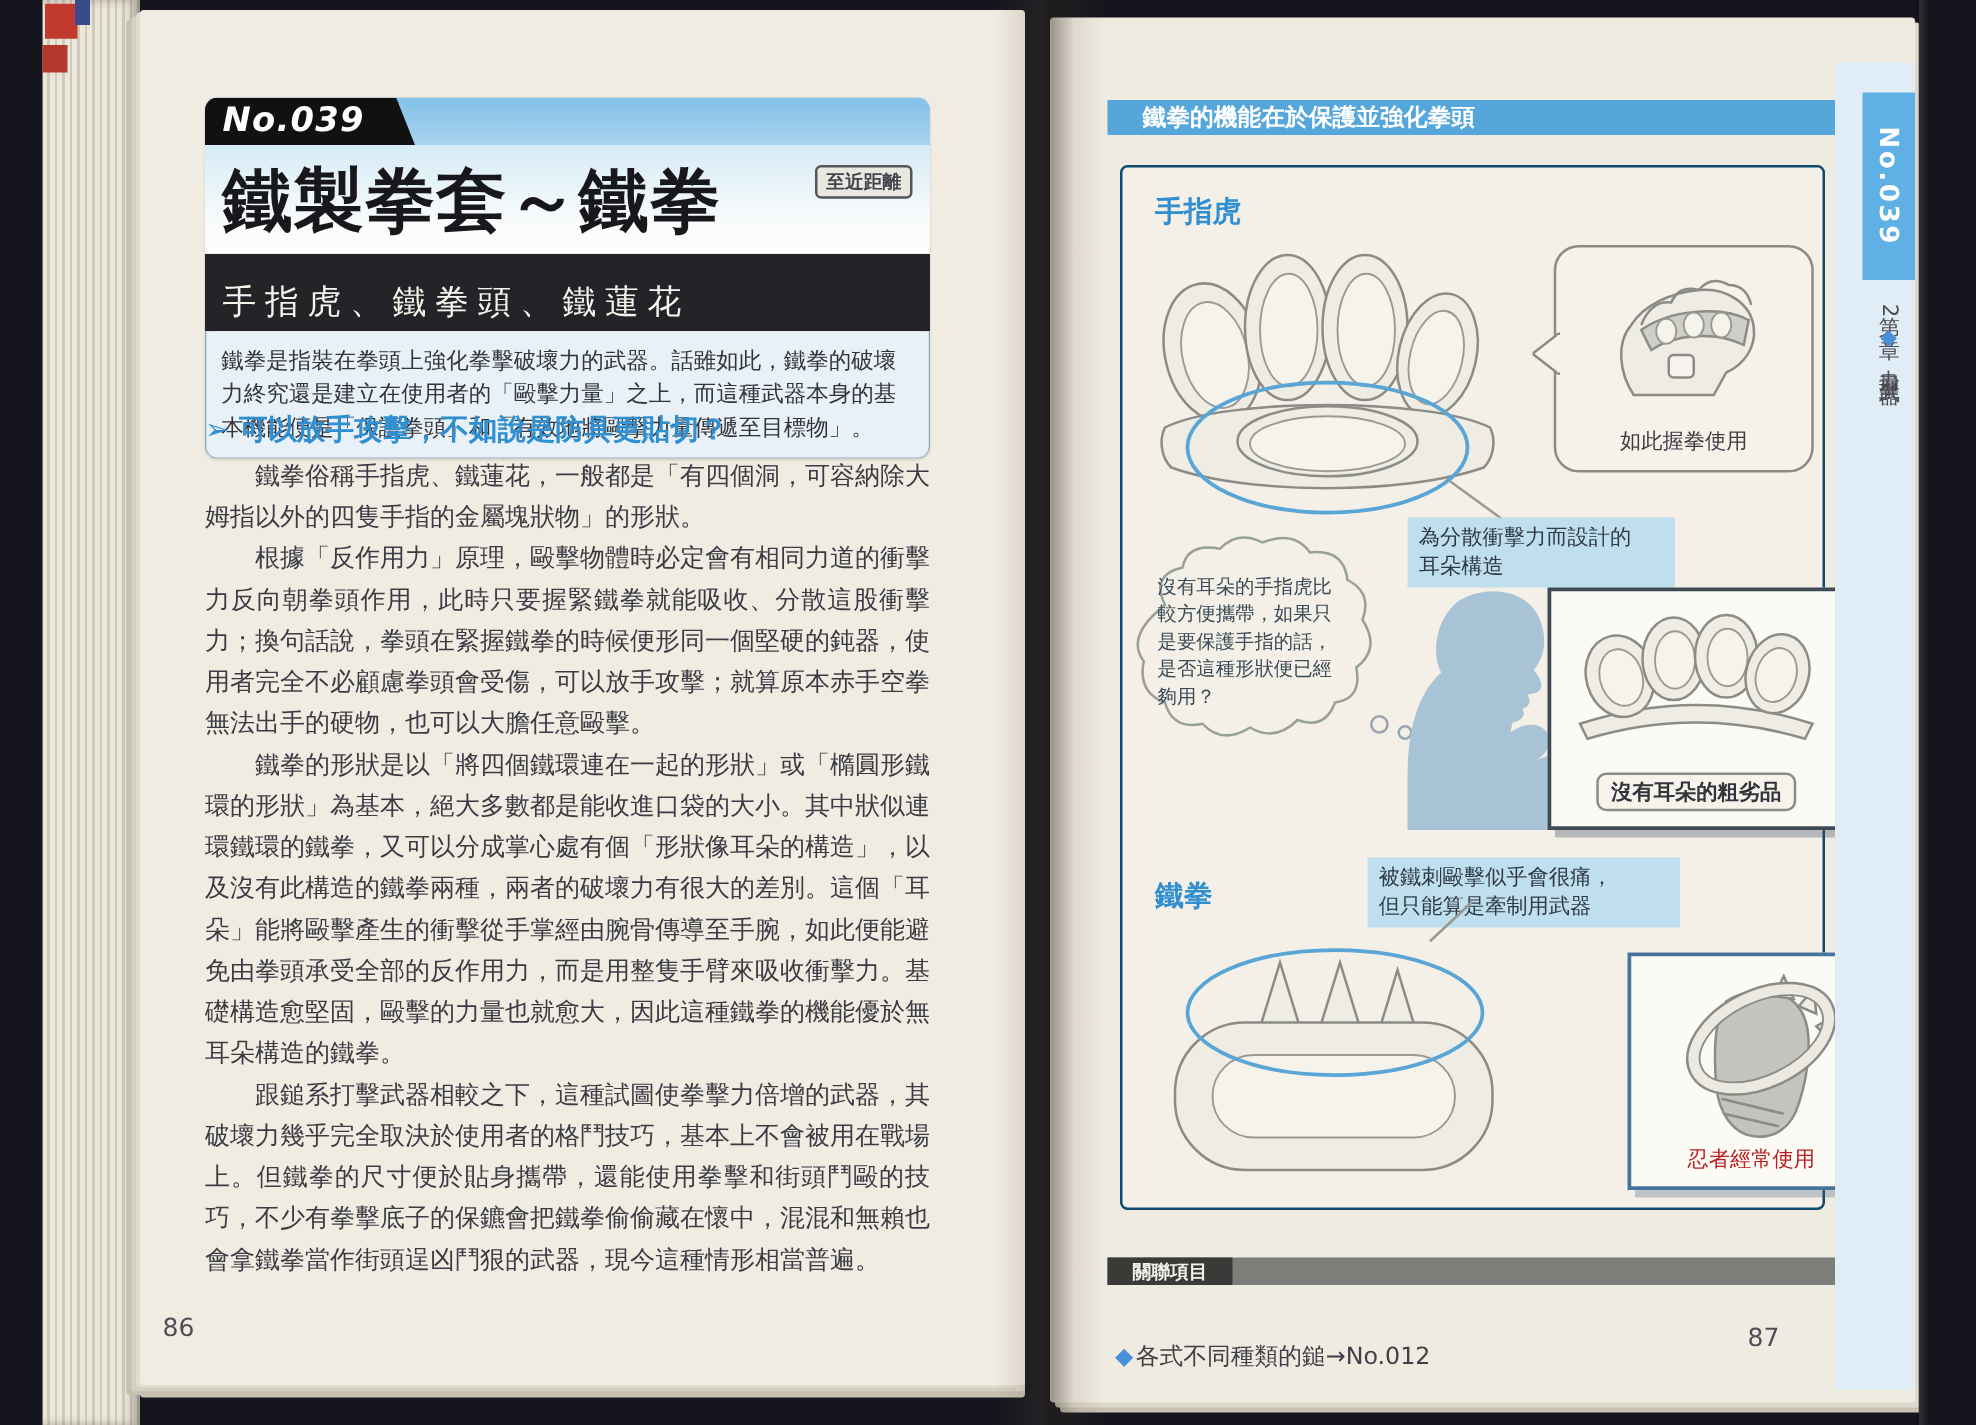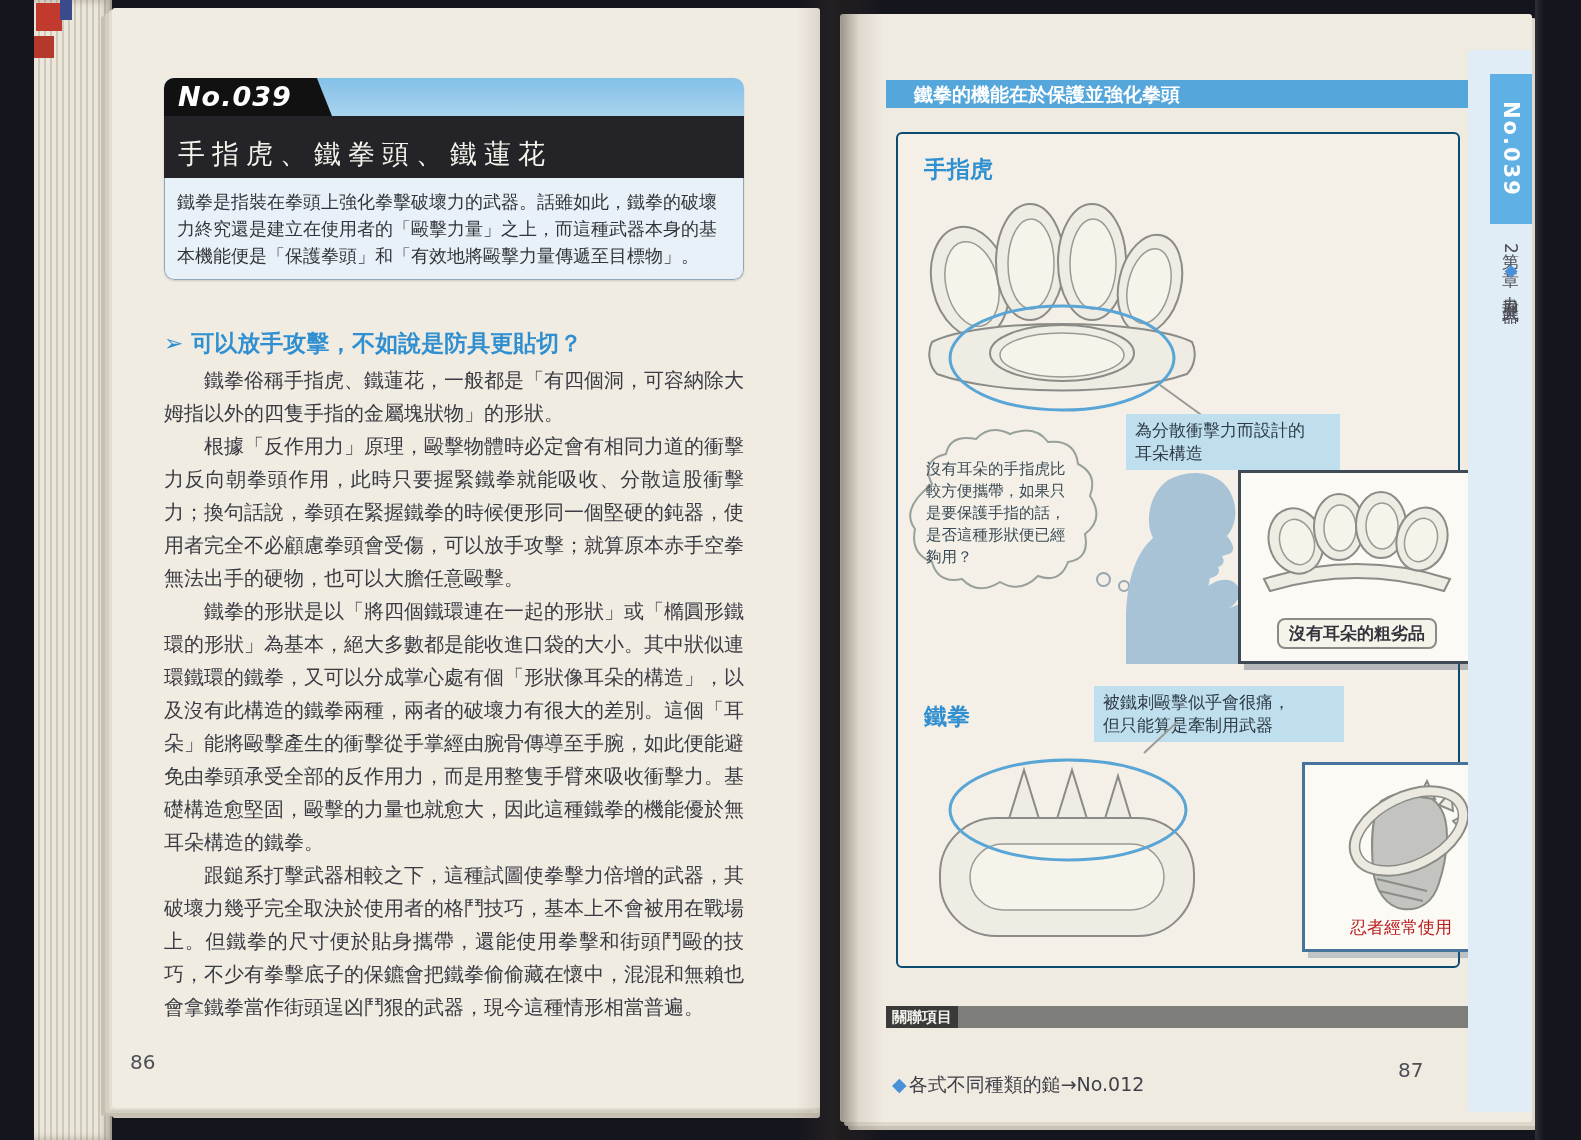--- a/index.html
+++ b/index.html
@@ -97,21 +97,21 @@
     border:2px solid #8a8a86;border-radius:8px;background:#f6f3ea;padding:2px 10px;
     font-size:17px;font-weight:bold;color:#33333b;white-space:nowrap;}
   .plain-label{position:absolute;bottom:10px;width:100%;text-align:center;
     font-size:17px;color:#b91c1c;white-space:nowrap;}
 
   .main-knuckles{position:absolute;left:26px;top:56px;}
   .spike-knuckles{position:absolute;left:28px;top:608px;}
 
   .related-bar{position:absolute;left:46px;top:992px;width:582px;height:22px;background:#7d7d7a;}
   .related-title{display:inline-block;background:#3a3a38;color:#f1f1ec;font-size:15px;
-    font-weight:bold;line-height:22px;padding:0 6px;}
+    font-weight:bold;line-height:22px;padding:0 20px;}
   .related-item{position:absolute;left:52px;top:1058px;font-size:19px;color:#3f3f47;}
   .diamond{color:#4a90d9;margin-right:2px;}
 
   .side-strip{position:absolute;left:628px;top:36px;width:64px;height:1062px;
     background:#e0edf6;border-radius:4px;}
   .side-tab{position:absolute;left:22px;top:24px;width:42px;height:150px;background:#5fb0e4;
     color:#fff;font-weight:bold;font-size:21px;writing-mode:vertical-rl;text-align:center;
     letter-spacing:2px;line-height:42px;}
   .side-chapter{position:absolute;left:22px;top:190px;width:42px;writing-mode:vertical-rl;
     font-size:17px;color:#4b4b52;letter-spacing:3px;line-height:42px;text-align:left;}
@@ -132,20 +132,24 @@
   </div>
   <div class="tab-red"></div>
   <div class="tab-red2"></div>
   <div class="tab-blue"></div>
 
   <div class="page page-left">
 
     <div class="header-block">
       <div class="hdr-bluebar">
         <div class="no-badge">No.039</div>
+      </div>
+      <div class="title-area">
+        <h1 class="article-title">鐵製拳套～鐵拳</h1>
+        <span class="range-badge">至近距離</span>
       </div>
       <div class="subtitle-bar">手指虎、鐵拳頭、鐵蓮花</div>
       <div class="intro-box">鐵拳是指裝在拳頭上強化拳擊破壞力的武器。話雖如此，鐵拳的破壞力終究還是建立在使用者的「毆擊力量」之上，而這種武器本身的基本機能便是「保護拳頭」和「有效地將毆擊力量傳遞至目標物」。</div>
     </div>
 
     <div class="section-heading">
       <span class="arrow">➢</span><span>可以放手攻擊，不如說是防具更貼切？</span>
     </div>
 
     <div class="body-text">
@@ -175,20 +179,36 @@
         <ellipse class="hole" cx="169" cy="74" rx="23" ry="45"></ellipse>
         <ellipse class="metal" cx="226" cy="94" rx="31" ry="50" transform="rotate(13 226 94)"></ellipse>
         <ellipse class="hole" cx="225" cy="96" rx="21" ry="38" transform="rotate(13 225 96)"></ellipse>
         <path class="metal" d="M8,152 C55,128 220,128 268,152 C273,162 271,176 263,184 C200,206 74,206 13,184 C5,176 3,162 8,152 Z"></path>
         <ellipse class="ln" cx="138" cy="163" rx="72" ry="28"></ellipse>
         <ellipse class="hole" cx="138" cy="165" rx="62" ry="22"></ellipse>
         <ellipse class="hilite" cx="138" cy="168" rx="112" ry="52"></ellipse>
       </svg>
       <div class="leader leader1"></div>
 
+      <div class="speech-bubble">
+        <svg class="speech-tail" width="22" height="34" viewBox="0 0 22 34">
+          <polygon points="22,0 0,17 22,34" fill="#f6f2ea" stroke="#8a8a86" stroke-width="2"></polygon>
+          <rect x="20" y="2" width="4" height="30" fill="#f6f2ea"></rect>
+        </svg>
+        <svg class="speech-fist" width="128" height="108" viewBox="0 0 128 108">
+          <path class="metal" d="M24,104 C12,86 10,62 22,48 C32,32 54,22 76,20 C100,18 118,32 120,50 C122,66 112,80 98,86 L88,104 Z" fill="#f6f3ec"></path>
+          <path class="ln" d="M30,48 Q38,28 54,30 Q60,16 76,20 Q86,8 100,16 Q114,16 118,32"></path>
+          <path d="M30,52 C52,36 94,32 116,44 L112,64 C88,52 56,56 38,68 Z" fill="#cfcfca" stroke="#8b8b87" stroke-width="2"></path>
+          <ellipse class="hole" cx="50" cy="53" rx="8" ry="10"></ellipse>
+          <ellipse class="hole" cx="72" cy="48" rx="8" ry="10"></ellipse>
+          <ellipse class="hole" cx="94" cy="48" rx="8" ry="10"></ellipse>
+          <rect x="52" y="72" width="20" height="18" rx="4" fill="#f6f3ec" stroke="#8b8b87" stroke-width="2"></rect>
+        </svg>
+        <div class="speech-caption">如此握拳使用</div>
+      </div>
 
       <div class="blue-note note-ear">為分散衝擊力而設計的
 耳朵構造</div>
 
       <div class="thought">
         <svg width="200" height="190" viewBox="0 0 200 190">
           <path d="M30,60 Q18,36 44,30 Q48,10 74,15 Q88,0 108,10 Q133,0 146,18 Q173,15 176,40 Q196,50 188,72 Q203,95 183,110 Q188,135 166,138 Q158,160 136,152 Q118,170 98,158 Q76,172 60,155 Q36,160 30,138 Q8,130 13,105 Q-2,85 30,60 Z" fill="#f4f0e7" stroke="#98a09a" stroke-width="2"></path>
         </svg>
         <div class="thought-text">沒有耳朵的手指虎比較方便攜帶，如果只是要保護手指的話，是否這種形狀便已經夠用？</div>
       </div>

